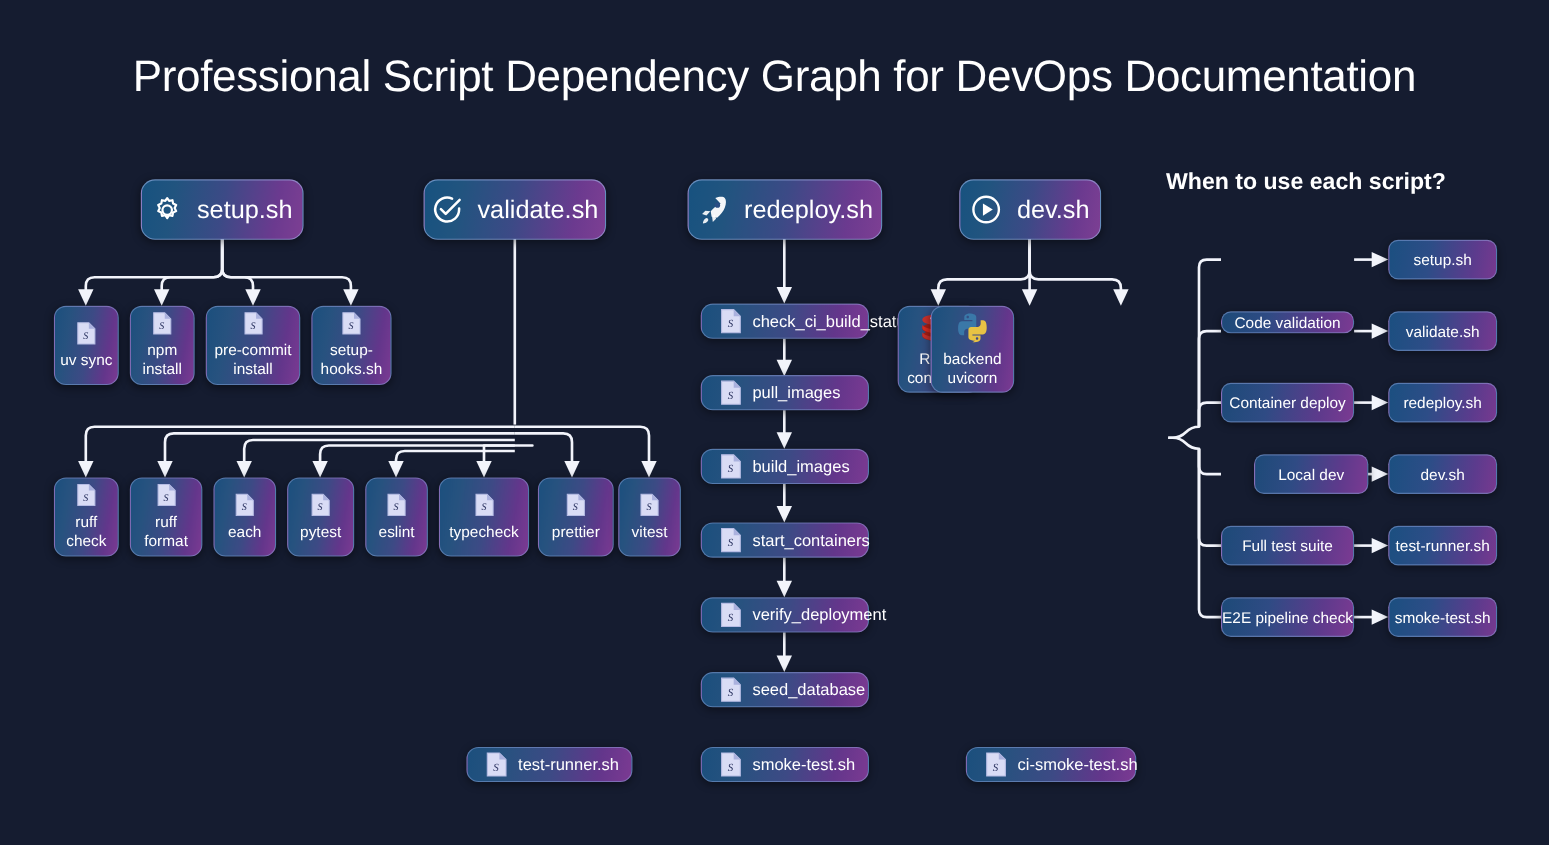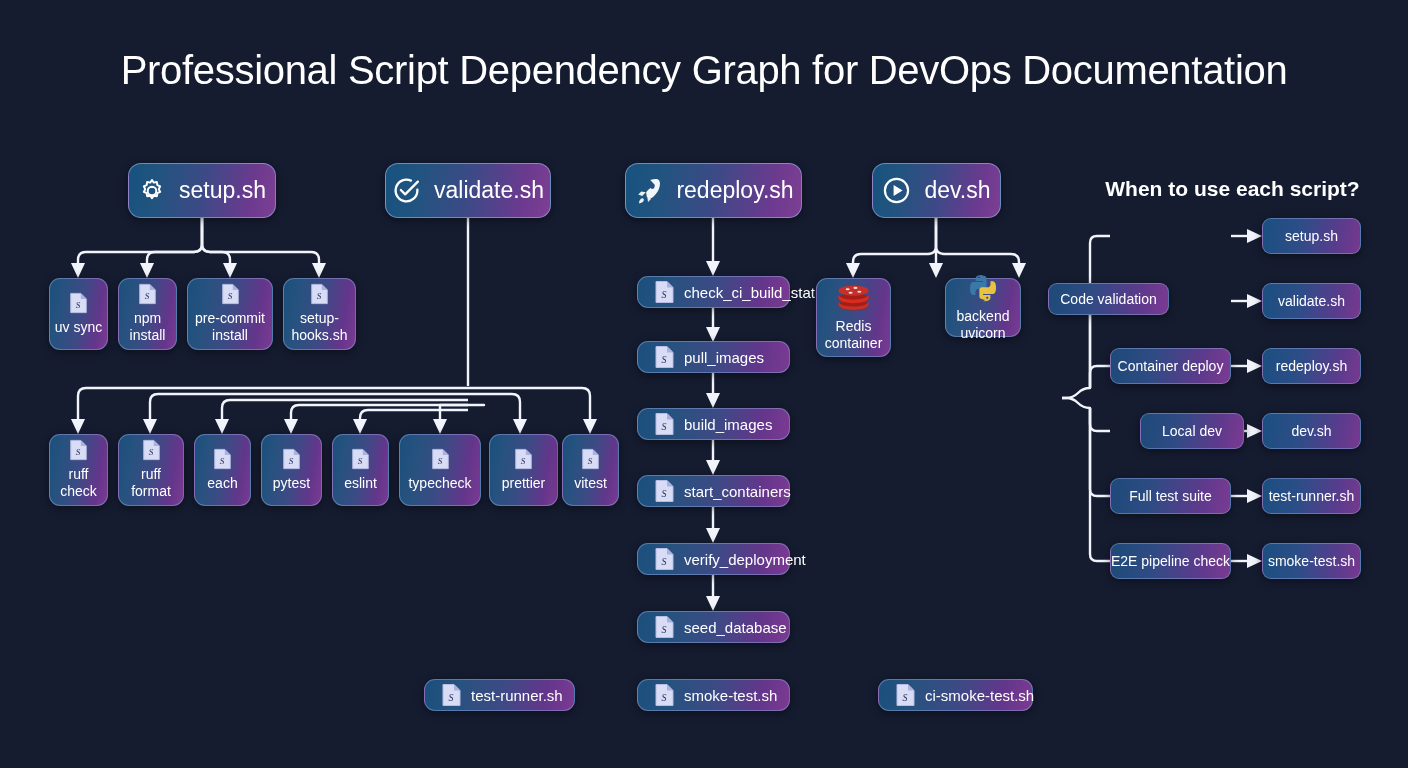--- a/index.html
+++ b/index.html
@@ -58,22 +58,22 @@
   }
   .node.legend-right {
     font-size: 14px; border-radius: 9px;
     background: linear-gradient(100deg, #1b4f80 0%, #2d4d87 38%, #5c3b8d 78%, #77398f 100%);
   }
   .lbl { white-space: nowrap; }
   .leaf-v .lbl { white-space: normal; }
 
   
   #legend-title {
-    position: absolute; left: 1060px; top: 177px; width: 345px;
-    text-align: center; color: #ffffff;
+    position: absolute; left: 1060px; top: 154px; width: 345px;
+    color: #ffffff;
     font-size: 21px; font-weight: bold;
   }
 
   
   .ic { display: block; flex: none; }
   .file-ic { width: 21px; height: 24px; }
   .file-ic.small { width: 19px; height: 22px; }
 </style>
 </head>
 <body>
@@ -369,21 +369,21 @@
       <path d="M1.5 11.5c0 2.9 7 5.3 15.5 5.3s15.5-2.4 15.5-5.3V15c0 2.9-7 5.3-15.5 5.3S1.5 17.9 1.5 15z" fill="#d82c20"></path>
       <ellipse cx="17" cy="7.5" rx="15.5" ry="5.3" fill="#c6302b"></ellipse>
       <ellipse cx="11" cy="6" rx="2.1" ry="1.1" fill="#fff" opacity=".85"></ellipse>
       <ellipse cx="19" cy="4.6" rx="2.1" ry="1.1" fill="#fff" opacity=".85"></ellipse>
       <ellipse cx="23" cy="8.6" rx="2.1" ry="1.1" fill="#fff" opacity=".85"></ellipse>
       <ellipse cx="14" cy="9.6" rx="2.1" ry="1.1" fill="#fff" opacity=".85"></ellipse>
     </svg>
     <span class="lbl">Redis container</span>
   </div>
 
-  <div class="node leaf-v" style="left:945px; top:278px; width:76px; height:59px;">
+  <div class="node leaf-v" style="left:846px; top:278px; width:76px; height:79px;">
     <svg class="ic" width="30" height="30" viewBox="0 0 24 24">
       <path d="M11.9 1.5c-2 0-3.7.3-4.6.8-.8.4-1.2 1.1-1.2 1.9v2.2h5.9v.8H4.4c-1 0-1.9.6-2.3 1.7-.4 1.3-.5 2.1-.5 3.4s.1 2 .4 3.2c.4 1.2 1.2 2 2.2 2h1.8v-2.6c0-1.2 1-2.3 2.3-2.3h4.6c1 0 1.9-.8 1.9-1.8V4.2c0-1-.8-1.8-1.9-2-.4-.1-1.5-.7-2.9-.7zM8.6 3.3c.5 0 .9.4.9.9s-.4.9-.9.9-.9-.4-.9-.9.4-.9.9-.9z" fill="#3a78a8"></path>
       <path d="M12.1 22.5c2 0 3.7-.3 4.6-.8.8-.4 1.2-1.1 1.2-1.9v-2.2h-5.9v-.8h7.6c1 0 1.9-.6 2.3-1.7.4-1.3.5-2.1.5-3.4s-.1-2-.4-3.2c-.4-1.2-1.2-2-2.2-2h-1.8v2.6c0 1.2-1 2.3-2.3 2.3H11c-1 0-1.9.8-1.9 1.8v5.6c0 1 .8 1.8 1.9 2 .4.1 1.5.7 2.9.7zm3.3-1.8c-.5 0-.9-.4-.9-.9s.4-.9.9-.9.9.4.9.9-.4.9-.9.9z" fill="#e8c244"></path>
     </svg>
     <span class="lbl">backend uvicorn</span>
   </div>
 
 
   <div class="node pill" style="left:424px; top:679px; width:151px; height:32px;">
     <svg class="ic file-ic" viewBox="0 0 20 24">
@@ -411,21 +411,21 @@
     </svg>
     <span class="lbl">ci-smoke-test.sh</span>
   </div>
 
   <div id="legend-title">When to use each script?</div>
 
   <div class="node legend-right centered" style="left:1262px; top:218px; width:99px; height:36px;">
     <span class="lbl">setup.sh</span>
   </div>
 
-  <div class="node legend-left centered" style="left:1048px; top:283px; width:121px; height:32px;">
+  <div class="node legend-left centered" style="left:1110px; top:283px; width:121px; height:20px;">
     <span class="lbl">Code validation</span>
   </div>
   <div class="node legend-right centered" style="left:1262px; top:283px; width:99px; height:36px;">
     <span class="lbl">validate.sh</span>
   </div>
 
   <div class="node legend-left centered" style="left:1110px; top:348px; width:121px; height:36px;">
     <span class="lbl">Container deploy</span>
   </div>
   <div class="node legend-right centered" style="left:1262px; top:348px; width:99px; height:36px;">

